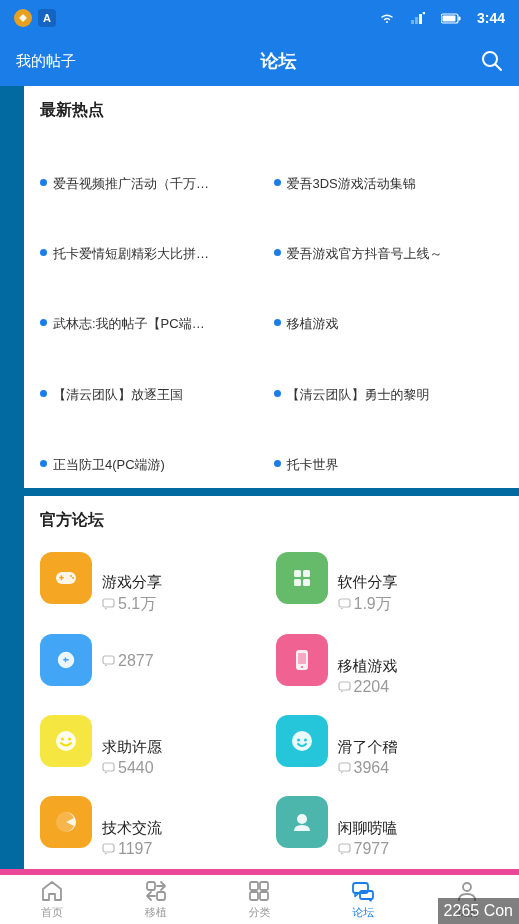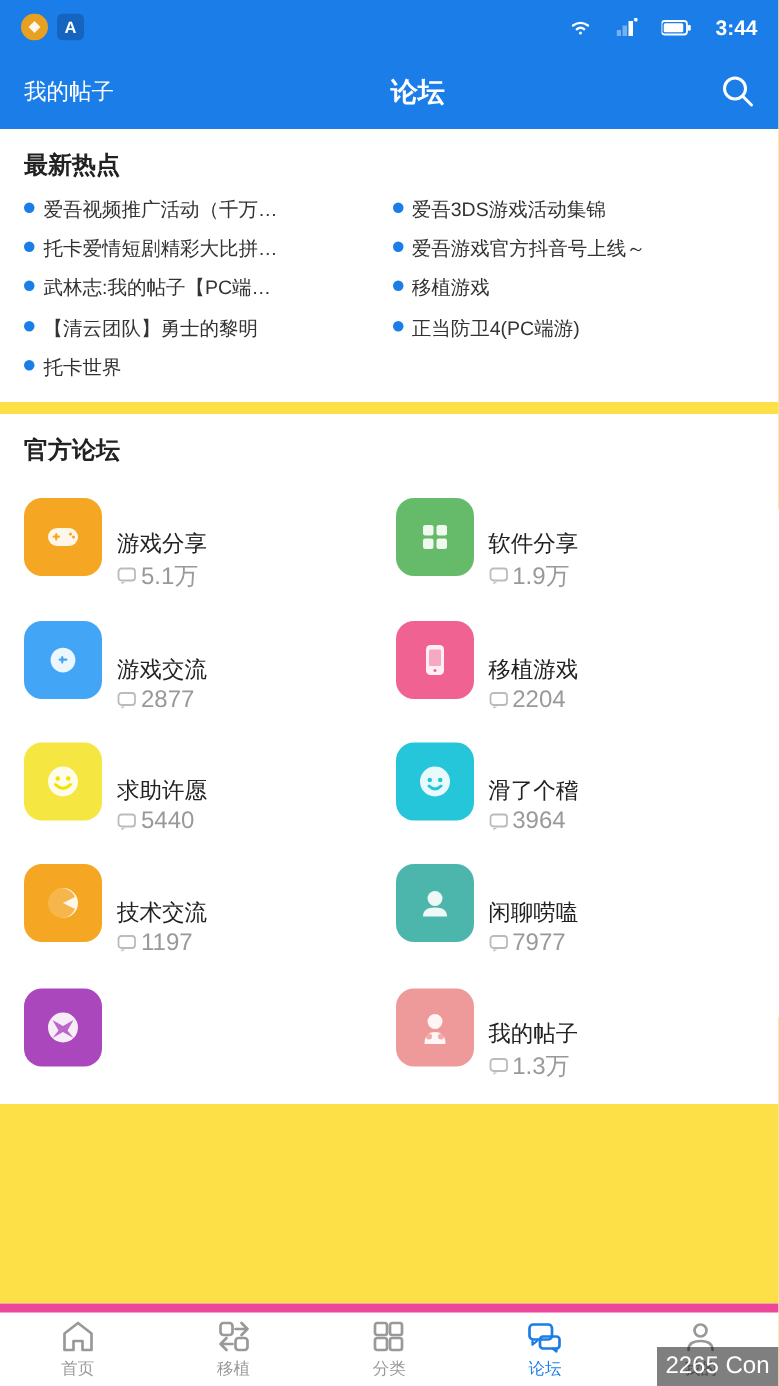--- a/index.html
+++ b/index.html
@@ -51,21 +51,22 @@
     .header-title {
       color: white;
       font-size: 18px;
       font-weight: 600;
     }
 
     
     .content {
       height: calc(924px - 36px - 50px - 55px);
       overflow-y: auto;
-      background: #fde047;
+      background: #0369a1;
+      padding-left: 24px;
     }
 
     
     .section {
       background: white;
       margin-bottom: 8px;
       padding: 14px 16px;
     }
     .section-title {
       font-size: 16px;
@@ -80,20 +81,21 @@
       grid-template-columns: 1fr 1fr;
       gap: 8px 4px;
     }
     .hot-item {
       display: flex;
       align-items: flex-start;
       gap: 6px;
       font-size: 13px;
       color: #333;
       line-height: 1.4;
+      margin-top: 44px;
     }
     .hot-dot {
       width: 7px;
       height: 7px;
       background: #1a7de8;
       border-radius: 50%;
       flex-shrink: 0;
       margin-top: 4px;
     }
 
@@ -269,20 +271,24 @@
         <div class="hot-item">
           <div class="hot-dot"></div>
           <span>武林志:我的帖子【PC端…</span>
         </div>
         <div class="hot-item">
           <div class="hot-dot"></div>
           <span>移植游戏</span>
         </div>
         <div class="hot-item">
           <div class="hot-dot"></div>
+          <span>【清云团队】放逐王国</span>
+        </div>
+        <div class="hot-item">
+          <div class="hot-dot"></div>
           <span>【清云团队】勇士的黎明</span>
         </div>
         <div class="hot-item">
           <div class="hot-dot"></div>
           <span>正当防卫4(PC端游)</span>
         </div>
         <div class="hot-item">
           <div class="hot-dot"></div>
           <span>托卡世界</span>
         </div>
@@ -336,21 +342,20 @@
         <div class="forum-item">
     <div class="forum-icon icon-light-blue">
       <svg width="30" height="30" viewBox="0 0 30 30">
               <circle cx="15" cy="15" r="9" fill="white" opacity="0.9"></circle>
               <circle cx="15" cy="15" r="9" stroke="#42a5f5" stroke-width="1.5" fill="none"></circle>
               <rect x="12" y="14" width="6" height="1.5" fill="#42a5f5" rx="1"></rect>
               <rect x="13.75" y="12.25" width="1.5" height="5" fill="#42a5f5" rx="1"></rect>
             </svg>
     </div>
     <div class="forum-info">
-      <div class="forum-name">游戏交流</div>
       <div class="forum-count">
         <svg width="13" height="12" viewBox="0 0 13 12">
           <rect x="1" y="1" width="11" height="8" rx="2" stroke="#bbb" stroke-width="1.2" fill="none"></rect>
           <path d="M3 10 L3 11.5 L5.5 10" fill="#bbb"></path>
         </svg>
         <span>2877</span>
       </div>
     </div>
   </div>
         <div class="forum-item">

